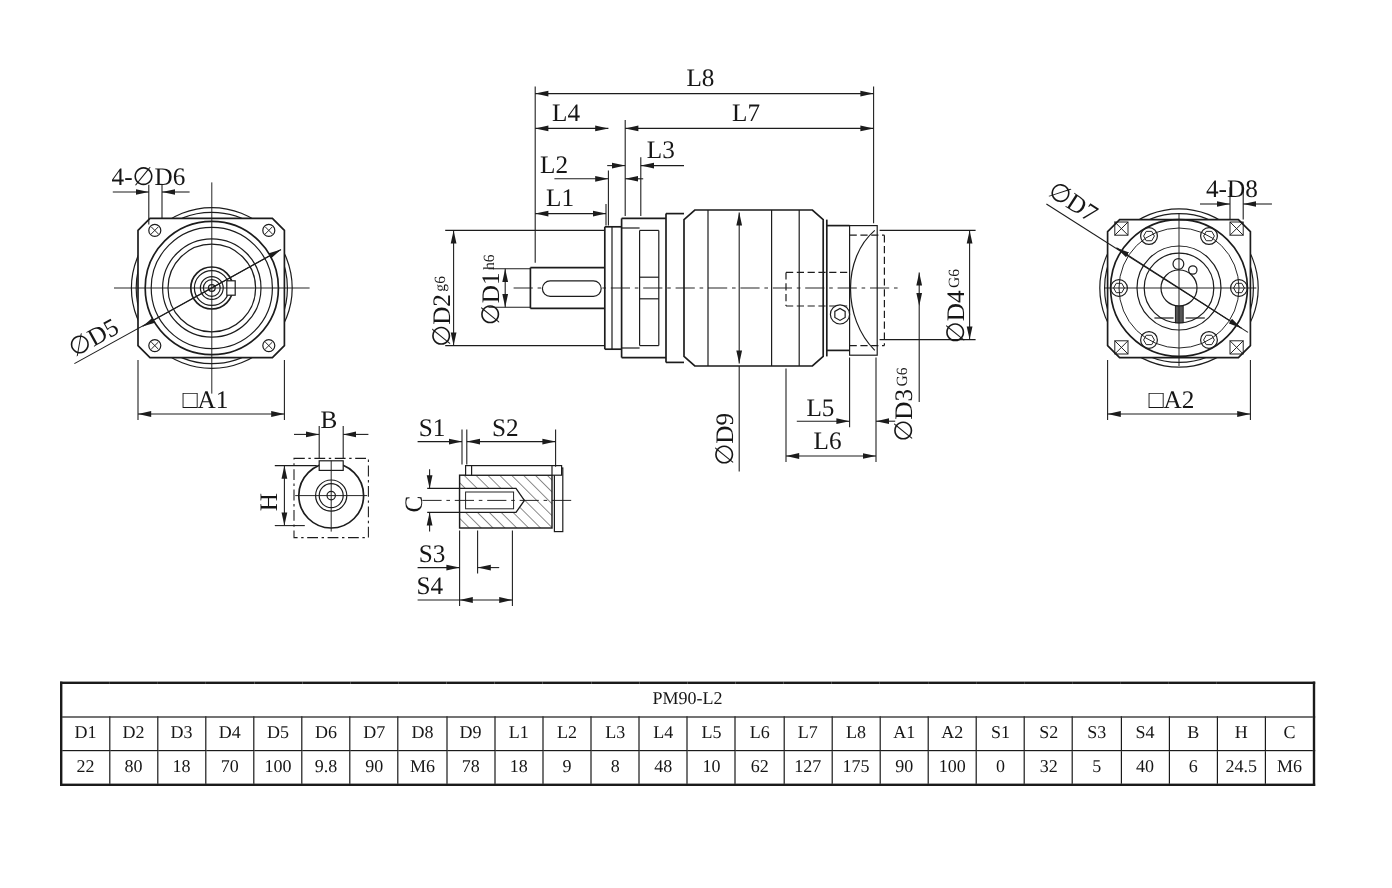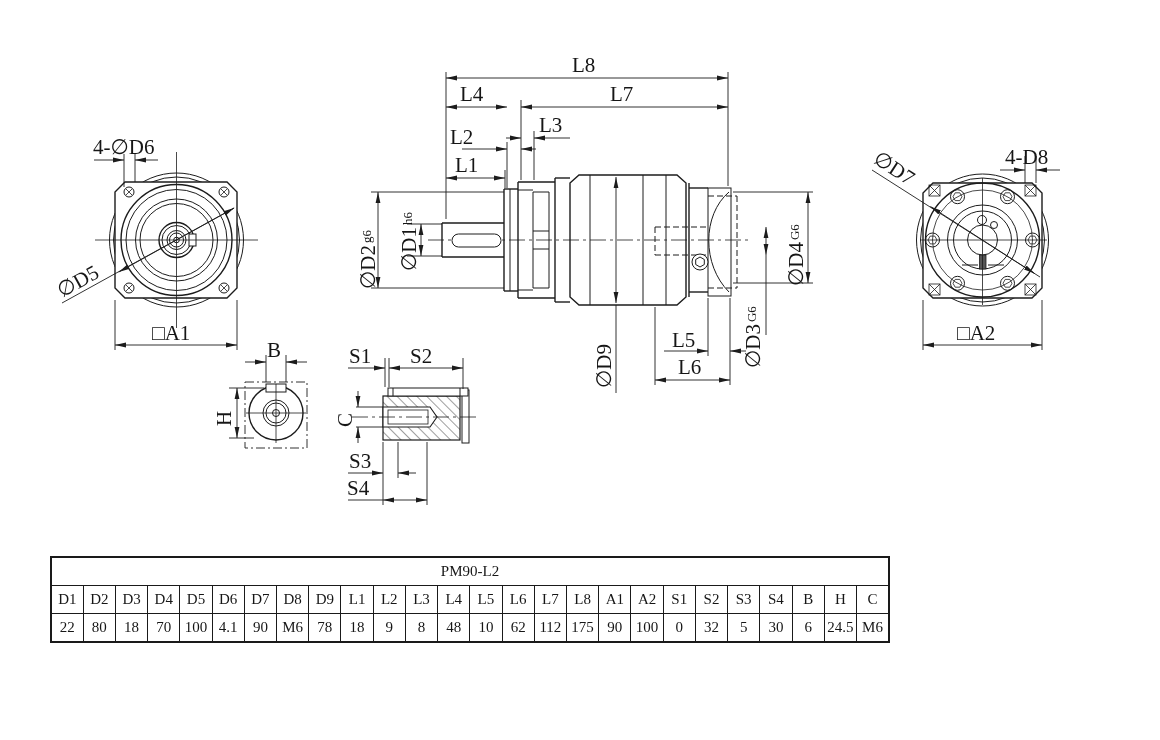--- a/index.html
+++ b/index.html
@@ -11,21 +11,21 @@
   .ol{fill:none;stroke:#1c1c1c;stroke-width:1.4;}
   .tl{fill:none;stroke:#1c1c1c;stroke-width:1;}
   .xl{fill:none;stroke:#1c1c1c;stroke-width:0.8;}
   .dim{fill:none;stroke:#1c1c1c;stroke-width:0.9;}
   .dash{stroke-dasharray:6 3;}
   .cl{stroke-dasharray:16 4 3 4;stroke-width:0.8;}
   .cdl{stroke-dasharray:9 3 2 3;stroke-width:0.9;}
   .wf{fill:#fff;stroke:#1c1c1c;stroke-width:1.4;}
   .wft{fill:#fff;stroke:#1c1c1c;stroke-width:1;}
   
-  .tbl-wrap{position:absolute;left:50px;top:556px;width:840px;}
+  .tbl-wrap{position:absolute;left:50px;top:568px;width:1046px;}
   table.spec{border-collapse:collapse;table-layout:fixed;width:100%;
              border:2px solid #1a1a1a;font-family:"Liberation Serif", serif;}
   table.spec td{border:1px solid #1a1a1a;text-align:center;vertical-align:middle;
                 font-size:15px;color:#161616;padding:0;height:27px;white-space:nowrap;overflow:hidden;}
   td.title-cell{font-size:18px;height:27px;}
 </style>
 </head>
 <body>
 
 <div class="page">
@@ -420,38 +420,38 @@
             <td>B</td>
             <td>H</td>
             <td>C</td>
           </tr>
       <tr>
             <td>22</td>
             <td>80</td>
             <td>18</td>
             <td>70</td>
             <td>100</td>
-            <td>4.1</td>
+            <td>9.8</td>
             <td>90</td>
             <td>M6</td>
             <td>78</td>
             <td>18</td>
             <td>9</td>
             <td>8</td>
             <td>48</td>
             <td>10</td>
             <td>62</td>
-            <td>112</td>
+            <td>127</td>
             <td>175</td>
             <td>90</td>
             <td>100</td>
             <td>0</td>
             <td>32</td>
             <td>5</td>
-            <td>30</td>
+            <td>40</td>
             <td>6</td>
             <td>24.5</td>
             <td>M6</td>
           </tr>
     </tbody>
   </table>
 </div>
 
 </div>
 

